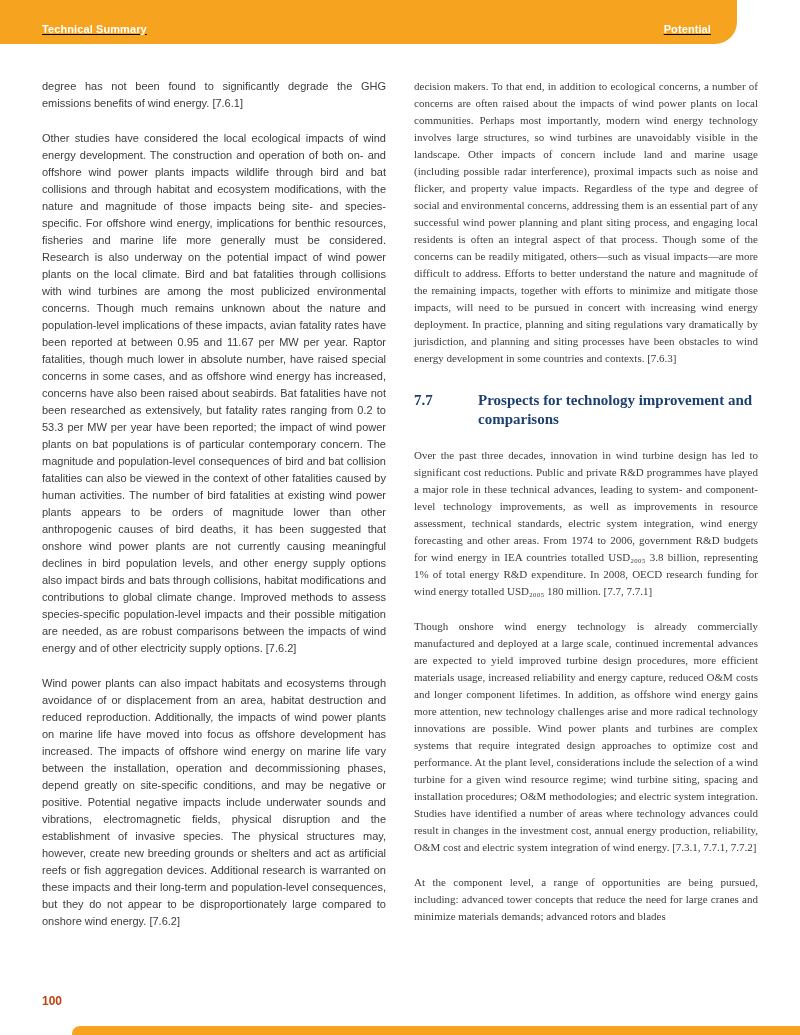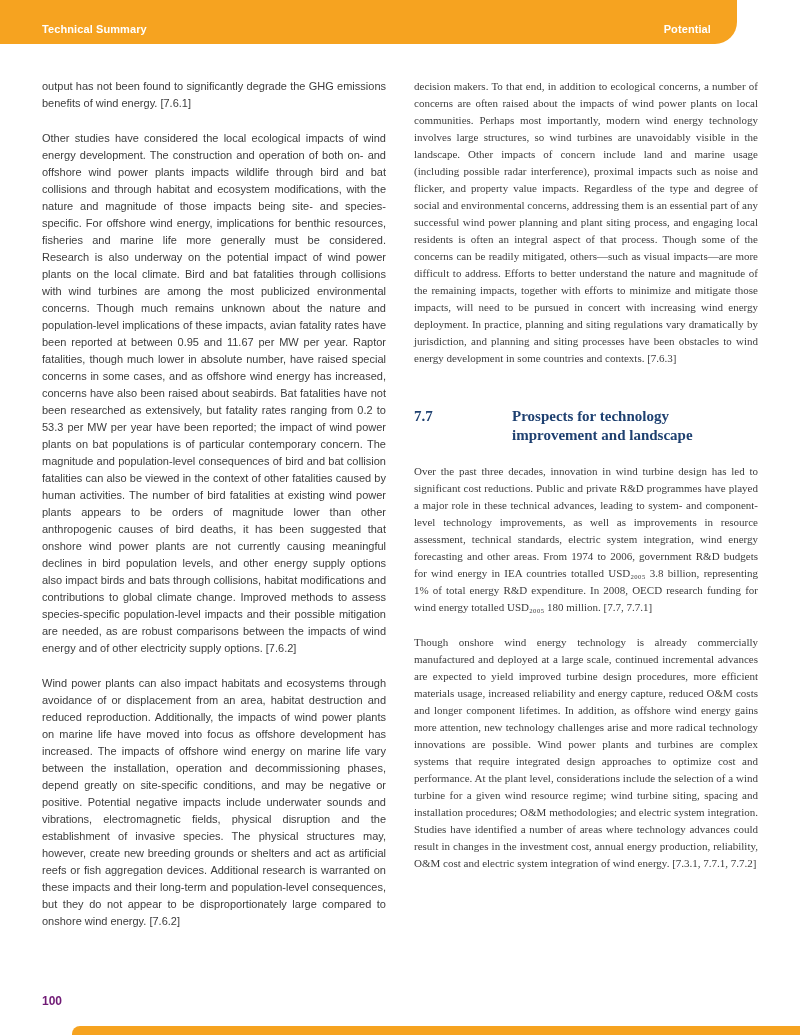--- a/index.html
+++ b/index.html
@@ -21,20 +21,21 @@
     position: absolute;
     top: 0; left: 0;
     width: 737px;
     height: 44px;
     background: var(--accent);
     border-bottom-right-radius: 22px;
     display: flex;
     justify-content: space-between;
     align-items: flex-end;
     padding: 0 26px 9px 42px;
+    text-decoration: underline;
   }
   .header-label {
     color: #ffffff;
     font-weight: bold;
     font-size: 11px;
     letter-spacing: 0.1px;
   }
   .col {
     position: absolute;
     top: 78px;
@@ -49,64 +50,64 @@
   .col-left  { left: 42px; }
   .col-right { left: 414px; font-family: Liberation Serif, serif; }
   .col p { margin: 0 0 18px 0; }
   .section-heading {
     display: flex;
     align-items: flex-start;
     color: var(--heading-blue);
     font-weight: bold;
     font-size: 15px;
     line-height: 19px;
-    margin: 40px 0 18px 0;
+    margin: 24px 0 18px 0;
     text-align: left;
     hyphens: none;
-    gap: 34px;
   }
   .section-number { width: 64px; flex-shrink: 0; }
   .section-title  { flex: 1; }
   .page-number {
     position: absolute;
     left: 42px;
     top: 994px;
     font-size: 12px;
     font-weight: bold;
-    color: #701a75;
+    color: #c2410c;
   }
   .bottom-bar {
     position: absolute;
     left: 72px;
     top: 1026px;
     width: 728px;
     height: 9px;
     background: var(--accent);
     border-top-left-radius: 8px;
   }
 </style>
 </head>
 <body>
 
 <div class="header-bar">
   <span class="header-label">Technical Summary</span>
   <span class="header-label">Potential</span>
 </div>
 
 <div class="col col-left">
-  <p>output has not been found to significantly degrade the GHG emissions benefits of wind energy. [7.6.1]</p>
+  <p>degree has not been found to significantly degrade the GHG emissions benefits of wind energy. [7.6.1]</p>
   <p>Other studies have considered the local ecological impacts of wind energy development. The construction and operation of both on- and offshore wind power plants impacts wildlife through bird and bat collisions and through habitat and ecosystem modifications, with the nature and magnitude of those impacts being site- and species-specific. For offshore wind energy, implications for benthic resources, fisheries and marine life more generally must be considered. Research is also underway on the potential impact of wind power plants on the local climate. Bird and bat fatalities through collisions with wind turbines are among the most publicized environmental concerns. Though much remains unknown about the nature and population-level implications of these impacts, avian fatality rates have been reported at between 0.95 and 11.67 per MW per year. Raptor fatalities, though much lower in absolute number, have raised special concerns in some cases, and as offshore wind energy has increased, concerns have also been raised about seabirds. Bat fatalities have not been researched as extensively, but fatality rates ranging from 0.2 to 53.3 per MW per year have been reported; the impact of wind power plants on bat populations is of particular contemporary concern. The magnitude and population-level consequences of bird and bat collision fatalities can also be viewed in the context of other fatalities caused by human activities. The number of bird fatalities at existing wind power plants appears to be orders of magnitude lower than other anthropogenic causes of bird deaths, it has been suggested that onshore wind power plants are not currently causing meaningful declines in bird population levels, and other energy supply options also impact birds and bats through collisions, habitat modifications and contributions to global climate change. Improved methods to assess species-specific population-level impacts and their possible mitigation are needed, as are robust comparisons between the impacts of wind energy and of other electricity supply options. [7.6.2]</p>
   <p>Wind power plants can also impact habitats and ecosystems through avoidance of or displacement from an area, habitat destruction and reduced reproduction. Additionally, the impacts of wind power plants on marine life have moved into focus as offshore development has increased. The impacts of offshore wind energy on marine life vary between the installation, operation and decommissioning phases, depend greatly on site-specific conditions, and may be negative or positive. Potential negative impacts include underwater sounds and vibrations, electromagnetic fields, physical disruption and the establishment of invasive species. The physical structures may, however, create new breeding grounds or shelters and act as artificial reefs or fish aggregation devices. Additional research is warranted on these impacts and their long-term and population-level consequences, but they do not appear to be disproportionately large compared to onshore wind energy. [7.6.2]</p>
 </div>
 
 <div class="col col-right">
   <p>decision makers. To that end, in addition to ecological concerns, a number of concerns are often raised about the impacts of wind power plants on local communities. Perhaps most importantly, modern wind energy technology involves large structures, so wind turbines are unavoidably visible in the landscape. Other impacts of concern include land and marine usage (including possible radar interference), proximal impacts such as noise and flicker, and property value impacts. Regardless of the type and degree of social and environmental concerns, addressing them is an essential part of any successful wind power planning and plant siting process, and engaging local residents is often an integral aspect of that process. Though some of the concerns can be readily mitigated, others—such as visual impacts—are more difficult to address. Efforts to better understand the nature and magnitude of the remaining impacts, together with efforts to minimize and mitigate those impacts, will need to be pursued in concert with increasing wind energy deployment. In practice, planning and siting regulations vary dramatically by jurisdiction, and planning and siting processes have been obstacles to wind energy development in some countries and contexts. [7.6.3]</p>
   <div class="section-heading">
     <span class="section-number">7.7</span>
-    <span class="section-title">Prospects for technology improvement and landscape</span>
+    <span class="section-title">Prospects for technology improvement and comparisons</span>
   </div>
   <p>Over the past three decades, innovation in wind turbine design has led to significant cost reductions. Public and private R&amp;D programmes have played a major role in these technical advances, leading to system- and component-level technology improvements, as well as improvements in resource assessment, technical standards, electric system integration, wind energy forecasting and other areas. From 1974 to 2006, government R&amp;D budgets for wind energy in IEA countries totalled USD₂₀₀₅ 3.8 billion, representing 1% of total energy R&amp;D expenditure. In 2008, OECD research funding for wind energy totalled USD₂₀₀₅ 180 million. [7.7, 7.7.1]</p>
   <p>Though onshore wind energy technology is already commercially manufactured and deployed at a large scale, continued incremental advances are expected to yield improved turbine design procedures, more efficient materials usage, increased reliability and energy capture, reduced O&amp;M costs and longer component lifetimes. In addition, as offshore wind energy gains more attention, new technology challenges arise and more radical technology innovations are possible. Wind power plants and turbines are complex systems that require integrated design approaches to optimize cost and performance. At the plant level, considerations include the selection of a wind turbine for a given wind resource regime; wind turbine siting, spacing and installation procedures; O&amp;M methodologies; and electric system integration. Studies have identified a number of areas where technology advances could result in changes in the investment cost, annual energy production, reliability, O&amp;M cost and electric system integration of wind energy. [7.3.1, 7.7.1, 7.7.2]</p>
+  <p>At the component level, a range of opportunities are being pursued, including: advanced tower concepts that reduce the need for large cranes and minimize materials demands; advanced rotors and blades</p>
 </div>
 
 <div class="page-number">100</div>
 
 <div class="bottom-bar"></div>
 
 </body></html>

